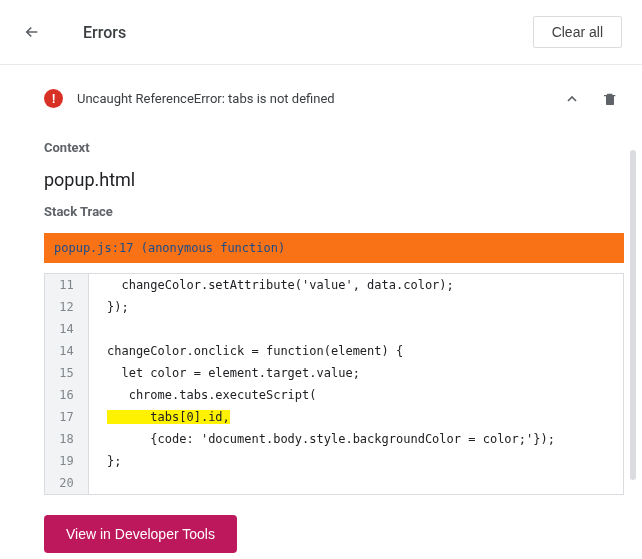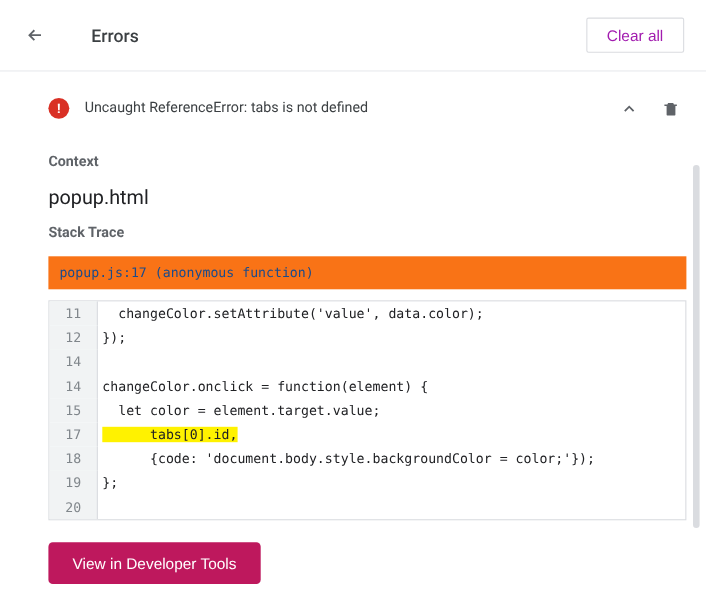--- a/index.html
+++ b/index.html
@@ -33,21 +33,21 @@
       font-size: 16px;
       font-weight: 500;
       color: #3c4043;
     }
     .clear-all-btn {
       margin-left: auto;
       padding: 7px 18px;
       border: 1px solid #dadce0;
       border-radius: 2px;
       background: #fff;
-      color: #a21caf;
+      color: #404040;
       font-size: 14px;
       font-weight: 500;
       cursor: pointer;
     }
     .content {
       padding: 14px 24px 0 44px;
     }
     .error-row {
       display: flex;
       align-items: center;
@@ -117,21 +117,21 @@
     .ln {
       width: 44px;
       text-align: center;
       background: #f1f3f4;
       color: #80868b;
       border-right: 1px solid #dadce0;
       flex-shrink: 0;
       user-select: none;
     }
     .lc {
-      padding-left: 4px;
+      padding-left: 18px;
       white-space: pre;
       color: #202124;
     }
     .hl {
       background: #fff200;
     }
     .footer {
       padding: 20px 0 0 44px;
     }
     .dev-tools-btn {
@@ -207,20 +207,24 @@
       </div>
     <div class="code-line">
         <div class="ln">14</div>
         <div class="lc">changeColor.onclick = function(element) {</div>
       </div>
     <div class="code-line">
         <div class="ln">15</div>
         <div class="lc">  let color = element.target.value;</div>
       </div>
     <div class="code-line">
+        <div class="ln">16</div>
+        <div class="lc">   chrome.tabs.executeScript(</div>
+      </div>
+    <div class="code-line">
         <div class="ln">17</div>
         <div class="lc"><span class="hl">      tabs[0].id,</span></div>
       </div>
     <div class="code-line">
         <div class="ln">18</div>
         <div class="lc">      {code: 'document.body.style.backgroundColor = color;'});</div>
       </div>
     <div class="code-line">
         <div class="ln">19</div>
         <div class="lc">};</div>

